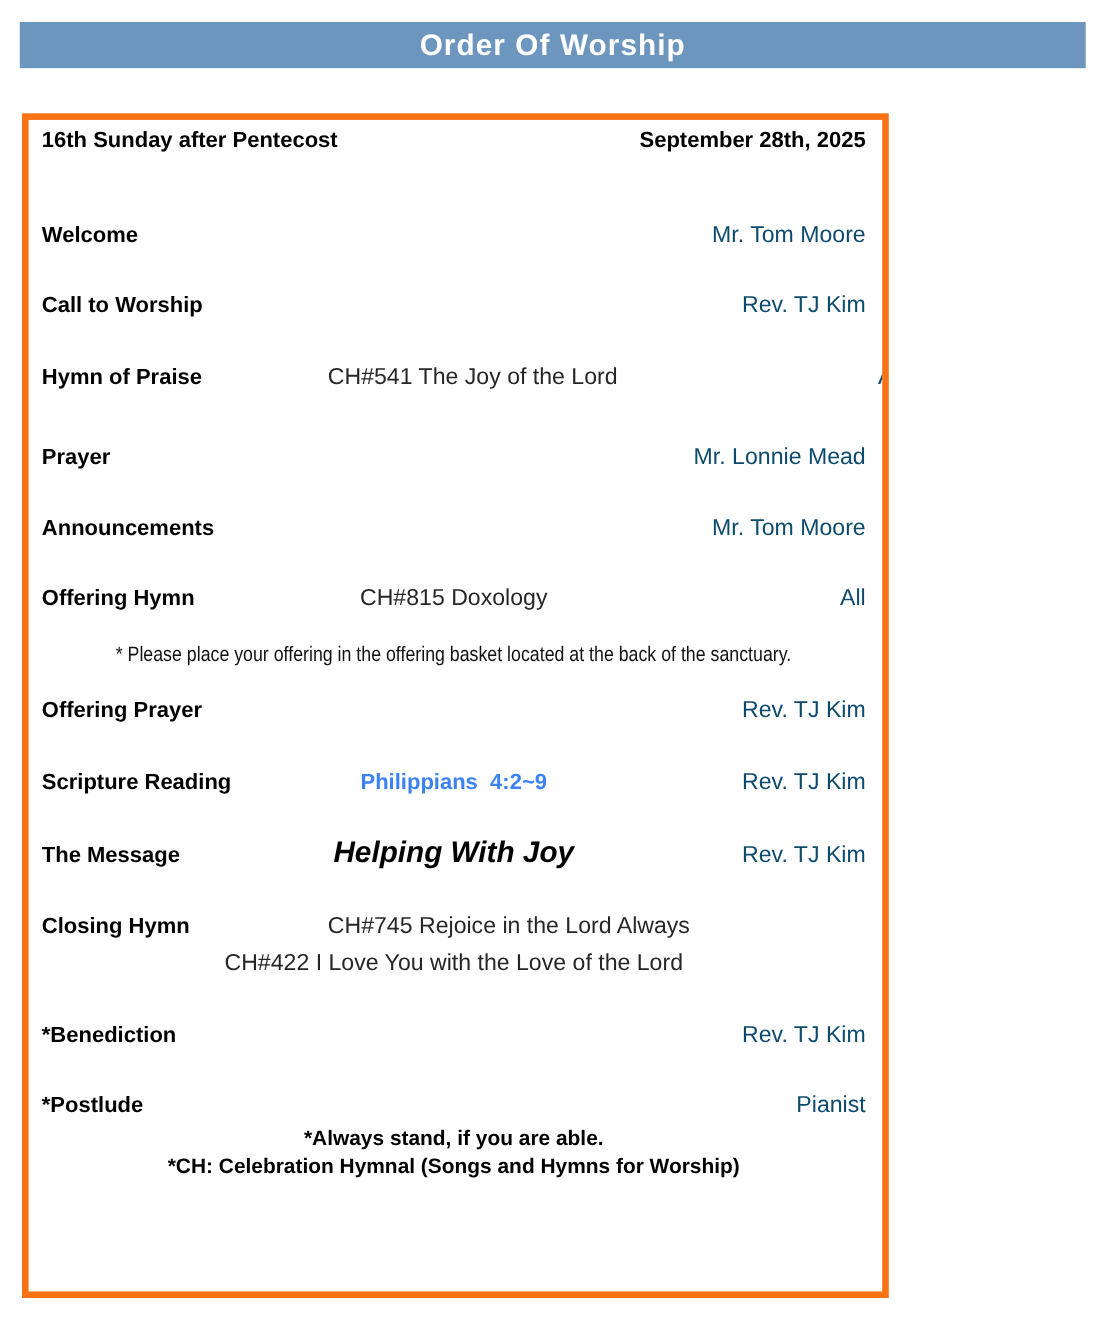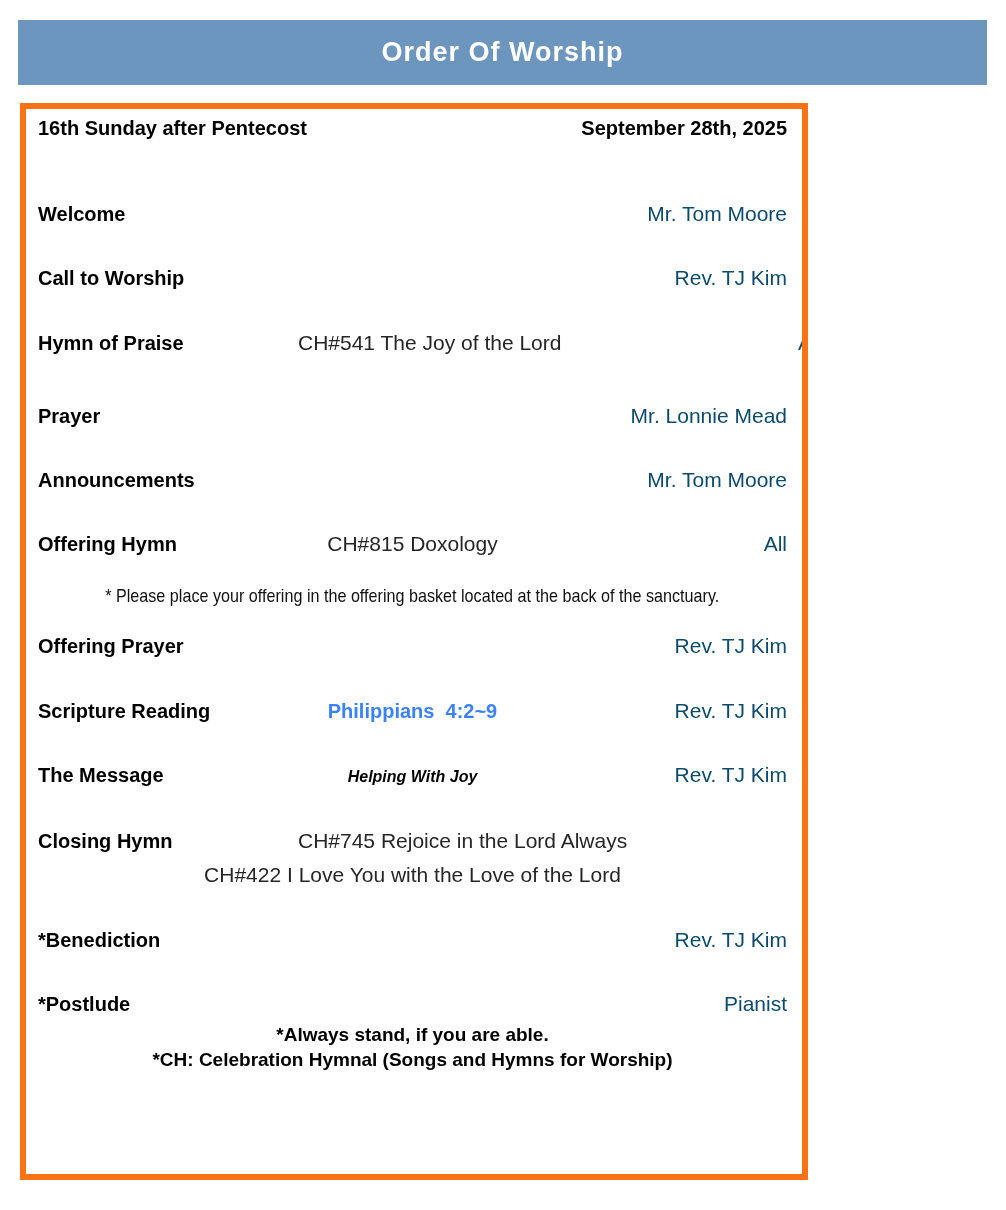--- a/index.html
+++ b/index.html
@@ -5,21 +5,21 @@
   * { box-sizing: border-box; margin: 0; padding: 0; }
   body {
     width: 1006px; height: 1210px;
     background: #ffffff;
     font-family: "Liberation Sans", sans-serif;
     position: relative;
     overflow: hidden;
   }
   .banner {
     position: absolute; left: 18px; top: 20px;
-    width: 969px; height: 65px;
+    width: 969px; height: 42px;
     background: #6D96BF;
     display: flex; align-items: center; justify-content: center;
   }
   .banner-title {
     color: #ffffff; font-size: 27px; font-weight: 700; letter-spacing: 1px;
   }
   .sheet {
     position: absolute; left: 20px; top: 103px;
     width: 788px; height: 1077px;
     border: 6px solid #f97316;
@@ -34,21 +34,21 @@
   .row {
     display: grid;
     grid-template-columns: 260px 1fr 260px;
     align-items: baseline;
     line-height: 22px;
   }
   .lbl { font-weight: 700; font-size: 20px; color: #000000; text-align: left; }
   .ctr { text-align: center; font-size: 21px; color: #262626; white-space: pre; }
   .rgt { text-align: right; font-size: 21px; color: #0c4a6e; }
   .c-bold { font-weight: 700; font-size: 20px; color: #3b82f6; text-align: center; }
-  .c-bolditalic { font-weight: 700; font-style: italic; font-size: 16px; color: #000000; }
+  .c-bolditalic { font-weight: 700; font-style: italic; font-size: 27px; color: #000000; }
   .sub {
     text-align: center; font-size: 21px; color: #262626; line-height: 22px;
   }
   .note {
     text-align: center; font-size: 19px; color: #111111; line-height: 20px;
   }
   .note .cond { display: inline-block; transform: scaleX(0.85); transform-origin: center; white-space: nowrap; }
   .fn { text-align: center; font-weight: 700; font-size: 19px; color: #000000; line-height: 22px; }
 
   

